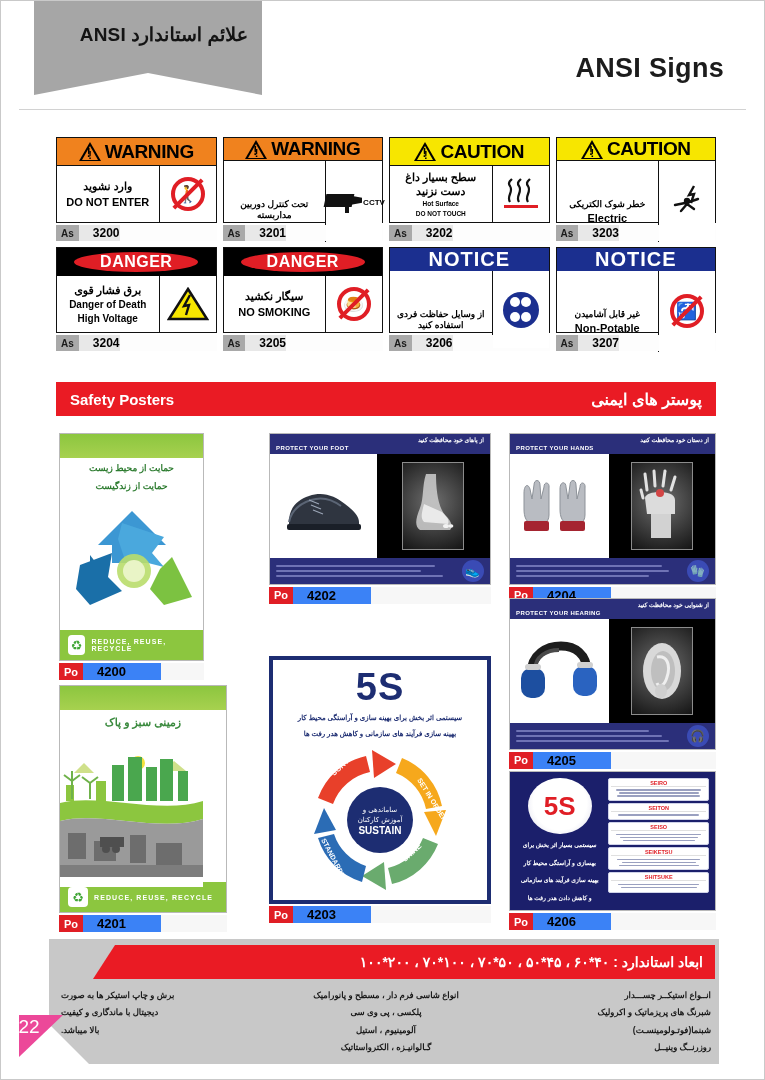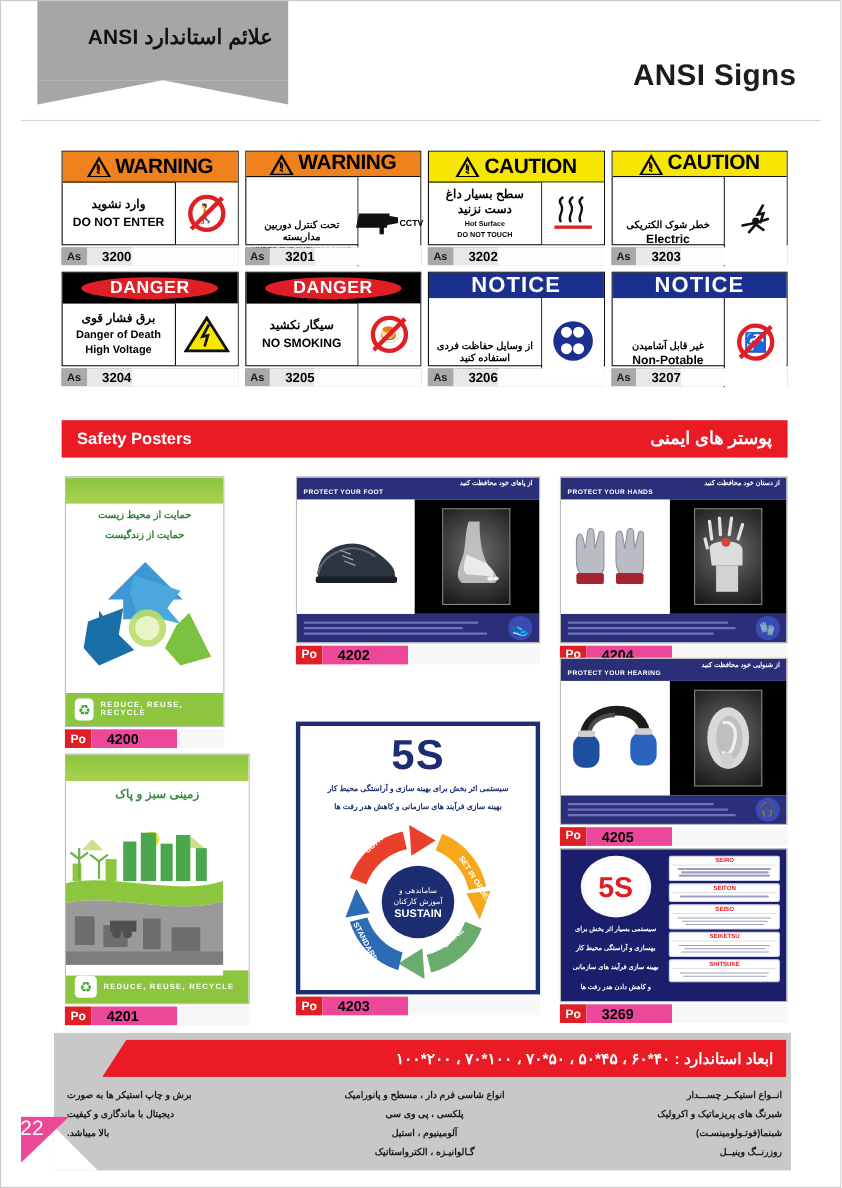--- a/index.html
+++ b/index.html
@@ -114,21 +114,21 @@
   .sign-en { font-size: 10px; font-weight: bold; color: #000; line-height: 1.15; margin-top: 2px; }
   .sign-en.xs { font-size: 6.5px; }
   .sign-en.md { font-size: 11px; }
   .sign-pic {
     width: 56px; display: flex; align-items: center; justify-content: center;
     position: relative; background: #fff;
   }
   .sign-label {
     height: 16px; margin-top: 2px;
     display: flex; align-items: stretch;
-    background: #737373;
+    background: #eab308;
   }
   .lab-key {
     background: #a9a9a9; color: #1a1a1a;
     font-size: 10px; font-weight: bold;
     padding: 0 5px; display: flex; align-items: center;
   }
   .lab-code {
     flex: 1; background: #e8e8e8; color: #000;
     font-size: 12px; font-weight: bold;
     display: flex; align-items: center; padding-left: 14px;
@@ -190,21 +190,21 @@
 
   
   .poster-tag {
     height: 17px; display: flex; align-items: stretch; margin-top: 2px;
   }
   .pt-key {
     background: #e01e25; color: #fff; font-size: 11px; font-weight: bold;
     padding: 0 5px; display: flex; align-items: center;
   }
   .pt-code {
-    background: #ec4899; color: #000; font-size: 13px; font-weight: bold;
+    background: #3b82f6; color: #000; font-size: 13px; font-weight: bold;
     display: flex; align-items: center; padding-left: 14px; min-width: 78px;
   }
   .pt-fill { flex: 1; background: #f7f7f7; }
 
   .poster { border: 1px solid #b9b9b9; background: #fff; overflow: hidden; position: relative; }
 
   
   #p4200 { position: absolute; left: 58px; top: 432px; width: 145px; }
   #p4201 { position: absolute; left: 58px; top: 684px; width: 168px; }
   .eco-top { height: 24px; background: linear-gradient(180deg,#8cc63f,#a7d14f); }
@@ -894,21 +894,21 @@
             <div class="s-lines">
                 <div class="s-line" style="width:88%"></div>
                 <div class="s-line" style="width:82%"></div>
               </div>
           </div>
         </div>
       </div>
     </div>
     <div class="poster-tag">
       <div class="pt-key">Po</div>
-      <div class="pt-code">3269</div>
+      <div class="pt-code">4206</div>
       <div class="pt-fill"></div>
     </div>
   </div>
 
   <div class="footer-gray"></div>
   <div class="footer-red">
     <div class="footer-dims">ابعاد استاندارد : ۴۰*۶۰  ،  ۴۵*۵۰  ،  ۵۰*۷۰  ،  ۱۰۰*۷۰  ،  ۲۰۰*۱۰۰</div>
   </div>
   <div class="footer-cols">
     <div class="fcol">

